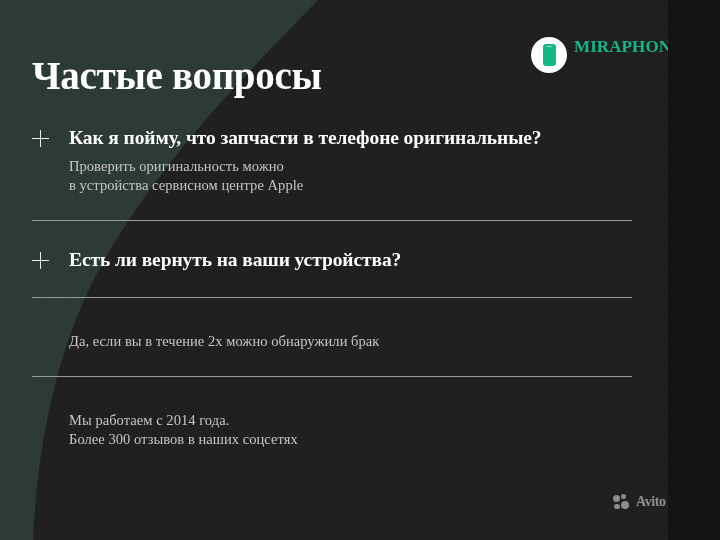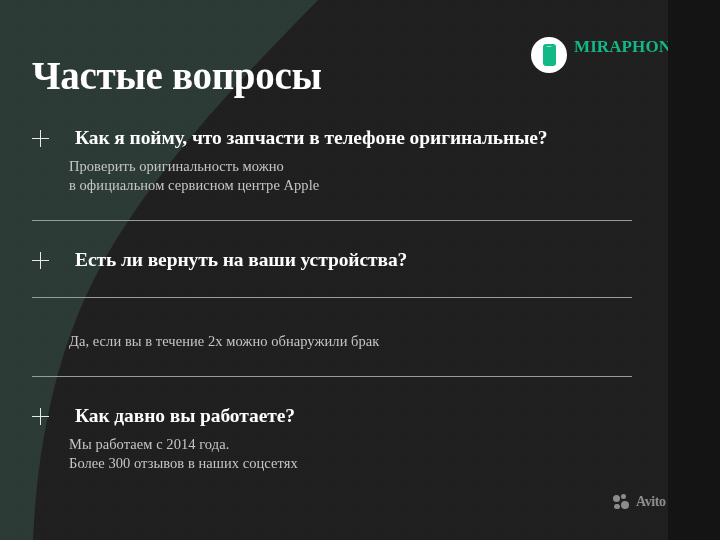--- a/index.html
+++ b/index.html
@@ -109,21 +109,21 @@
     left: 32px;
     top: 126px;
     width: 600px;
   }
   .faq-item {
     position: relative;
   }
   .faq-head {
     display: flex;
     align-items: flex-start;
-    gap: 6px;
+    gap: 0;
   }
   .plus-icon {
     position: relative;
     flex: 0 0 auto;
     width: 17px;
     height: 22px;
     margin-right: 20px;
     margin-top: 2px;
   }
   .plus-icon::before,
@@ -226,21 +226,21 @@
     </div>
 
     <div class="faq-list">
 
       <div class="faq-item">
         <div class="faq-head">
           <span class="plus-icon"></span>
           <span class="faq-question">Как я пойму, что запчасти в телефоне оригинальные?</span>
         </div>
         <div class="faq-answer">Проверить оригинальность можно
-в официальном сервисном центре Apple</div>
+в устройства сервисном центре Apple</div>
       </div>
       <div style="height:25px"></div>
       <div class="faq-divider"></div>
       <div style="height:27px"></div>
 
       <div class="faq-item">
         <div class="faq-head">
           <span class="plus-icon"></span>
           <span class="faq-question">Есть ли вернуть на ваши устройства?</span>
         </div>
@@ -250,24 +250,20 @@
       <div style="height:27px"></div>
 
       <div class="faq-item">
         <div class="faq-answer">Да, если вы в течение 2х можно обнаружили брак</div>
       </div>
       <div style="height:25px"></div>
       <div class="faq-divider"></div>
       <div style="height:27px"></div>
 
       <div class="faq-item">
-        <div class="faq-head">
-          <span class="plus-icon"></span>
-          <span class="faq-question">Как давно вы работаете?</span>
-        </div>
         <div class="faq-answer">Мы работаем с 2014 года.
 Более 300 отзывов в наших соцсетях</div>
       </div>
       <div style="height:25px"></div>
 
     </div>
 
     <div class="avito">
       <span class="avito-mark">
         <i class="d1"></i>

